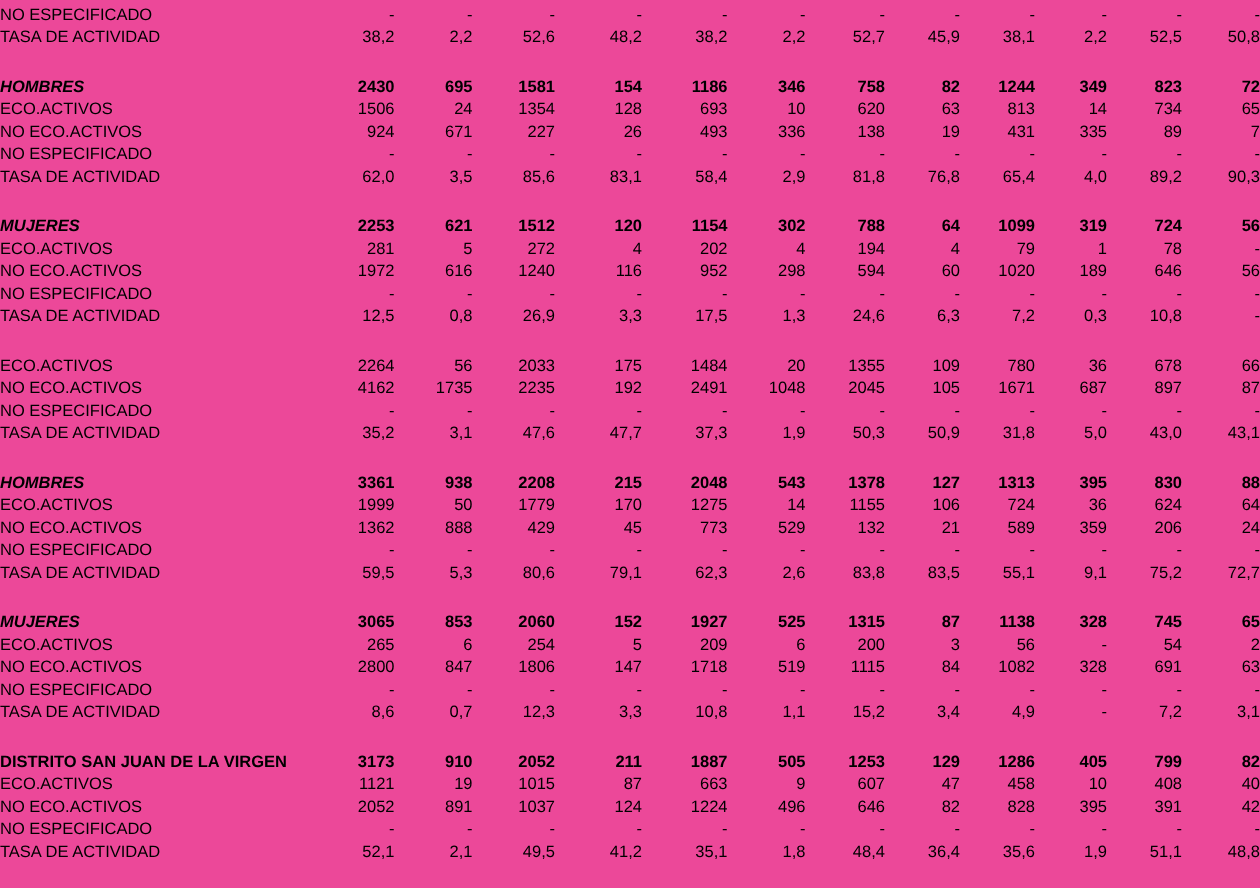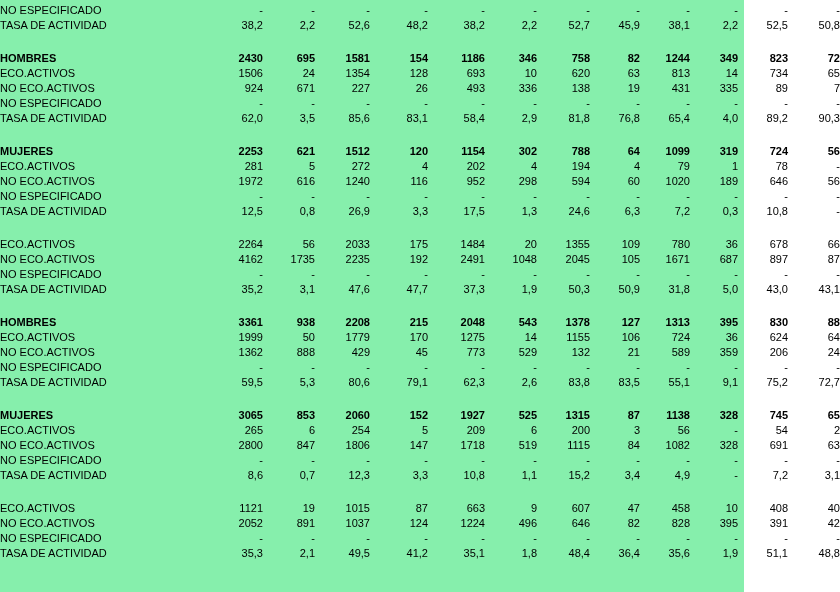--- a/index.html
+++ b/index.html
@@ -4,48 +4,48 @@
 <style>
   html, body {
     margin: 0;
     padding: 0;
     width: 840px;
     height: 592px;
     overflow: hidden;
     background: #ffffff;
   }
   .page {
-    width: 744px;
+    width: 840px;
     height: 592px;
     padding-top: 3px;
     box-sizing: border-box;
     font-family: "Liberation Sans", "DejaVu Sans", sans-serif;
     font-size: 11px;
     color: #000000;
-    background: #86efac;
+    background: #ec4899;
   }
   table.stat-table {
     border-collapse: collapse;
     table-layout: fixed;
     width: 840px;
   }
   table.stat-table td {
     height: 15px;
     line-height: 15px;
     padding: 0;
     white-space: nowrap;
     overflow: visible;
     vertical-align: middle;
   }
   td.row-label { text-align: left; }
   td.val { text-align: right; padding-right: 2px; }
   tr.bold td { font-weight: bold; }
   tr.spacer td { height: 18px; }
   .indent-0 { padding-left: 10px; }
-  .indent-1 { padding-left: 15px; }
+  .indent-1 { padding-left: 15px; font-style: italic; }
   .indent-2 { padding-left: 20px; }
 </style>
 </head>
 <body>
 
 <div class="page">
   <table class="stat-table">
     <colgroup>
       <col style="width:212px">
       <col style="width:51px">
@@ -463,20 +463,35 @@
           <td class="val">15,2</td>
           <td class="val">3,4</td>
           <td class="val">4,9</td>
           <td class="val">-</td>
           <td class="val">7,2</td>
           <td class="val">3,1</td>
         </tr>
         <tr class="spacer">
           <td colspan="13"></td>
         </tr>
+        <tr class="bold">
+          <td class="row-label indent-0">DISTRITO SAN JUAN DE LA VIRGEN</td>
+          <td class="val">3173</td>
+          <td class="val">910</td>
+          <td class="val">2052</td>
+          <td class="val">211</td>
+          <td class="val">1887</td>
+          <td class="val">505</td>
+          <td class="val">1253</td>
+          <td class="val">129</td>
+          <td class="val">1286</td>
+          <td class="val">405</td>
+          <td class="val">799</td>
+          <td class="val">82</td>
+        </tr>
         <tr class="">
           <td class="row-label indent-0">ECO.ACTIVOS</td>
           <td class="val">1121</td>
           <td class="val">19</td>
           <td class="val">1015</td>
           <td class="val">87</td>
           <td class="val">663</td>
           <td class="val">9</td>
           <td class="val">607</td>
           <td class="val">47</td>
@@ -510,21 +525,21 @@
           <td class="val">-</td>
           <td class="val">-</td>
           <td class="val">-</td>
           <td class="val">-</td>
           <td class="val">-</td>
           <td class="val">-</td>
           <td class="val">-</td>
         </tr>
         <tr class="">
           <td class="row-label indent-0">TASA DE ACTIVIDAD</td>
-          <td class="val">35,3</td>
+          <td class="val">52,1</td>
           <td class="val">2,1</td>
           <td class="val">49,5</td>
           <td class="val">41,2</td>
           <td class="val">35,1</td>
           <td class="val">1,8</td>
           <td class="val">48,4</td>
           <td class="val">36,4</td>
           <td class="val">35,6</td>
           <td class="val">1,9</td>
           <td class="val">51,1</td>

